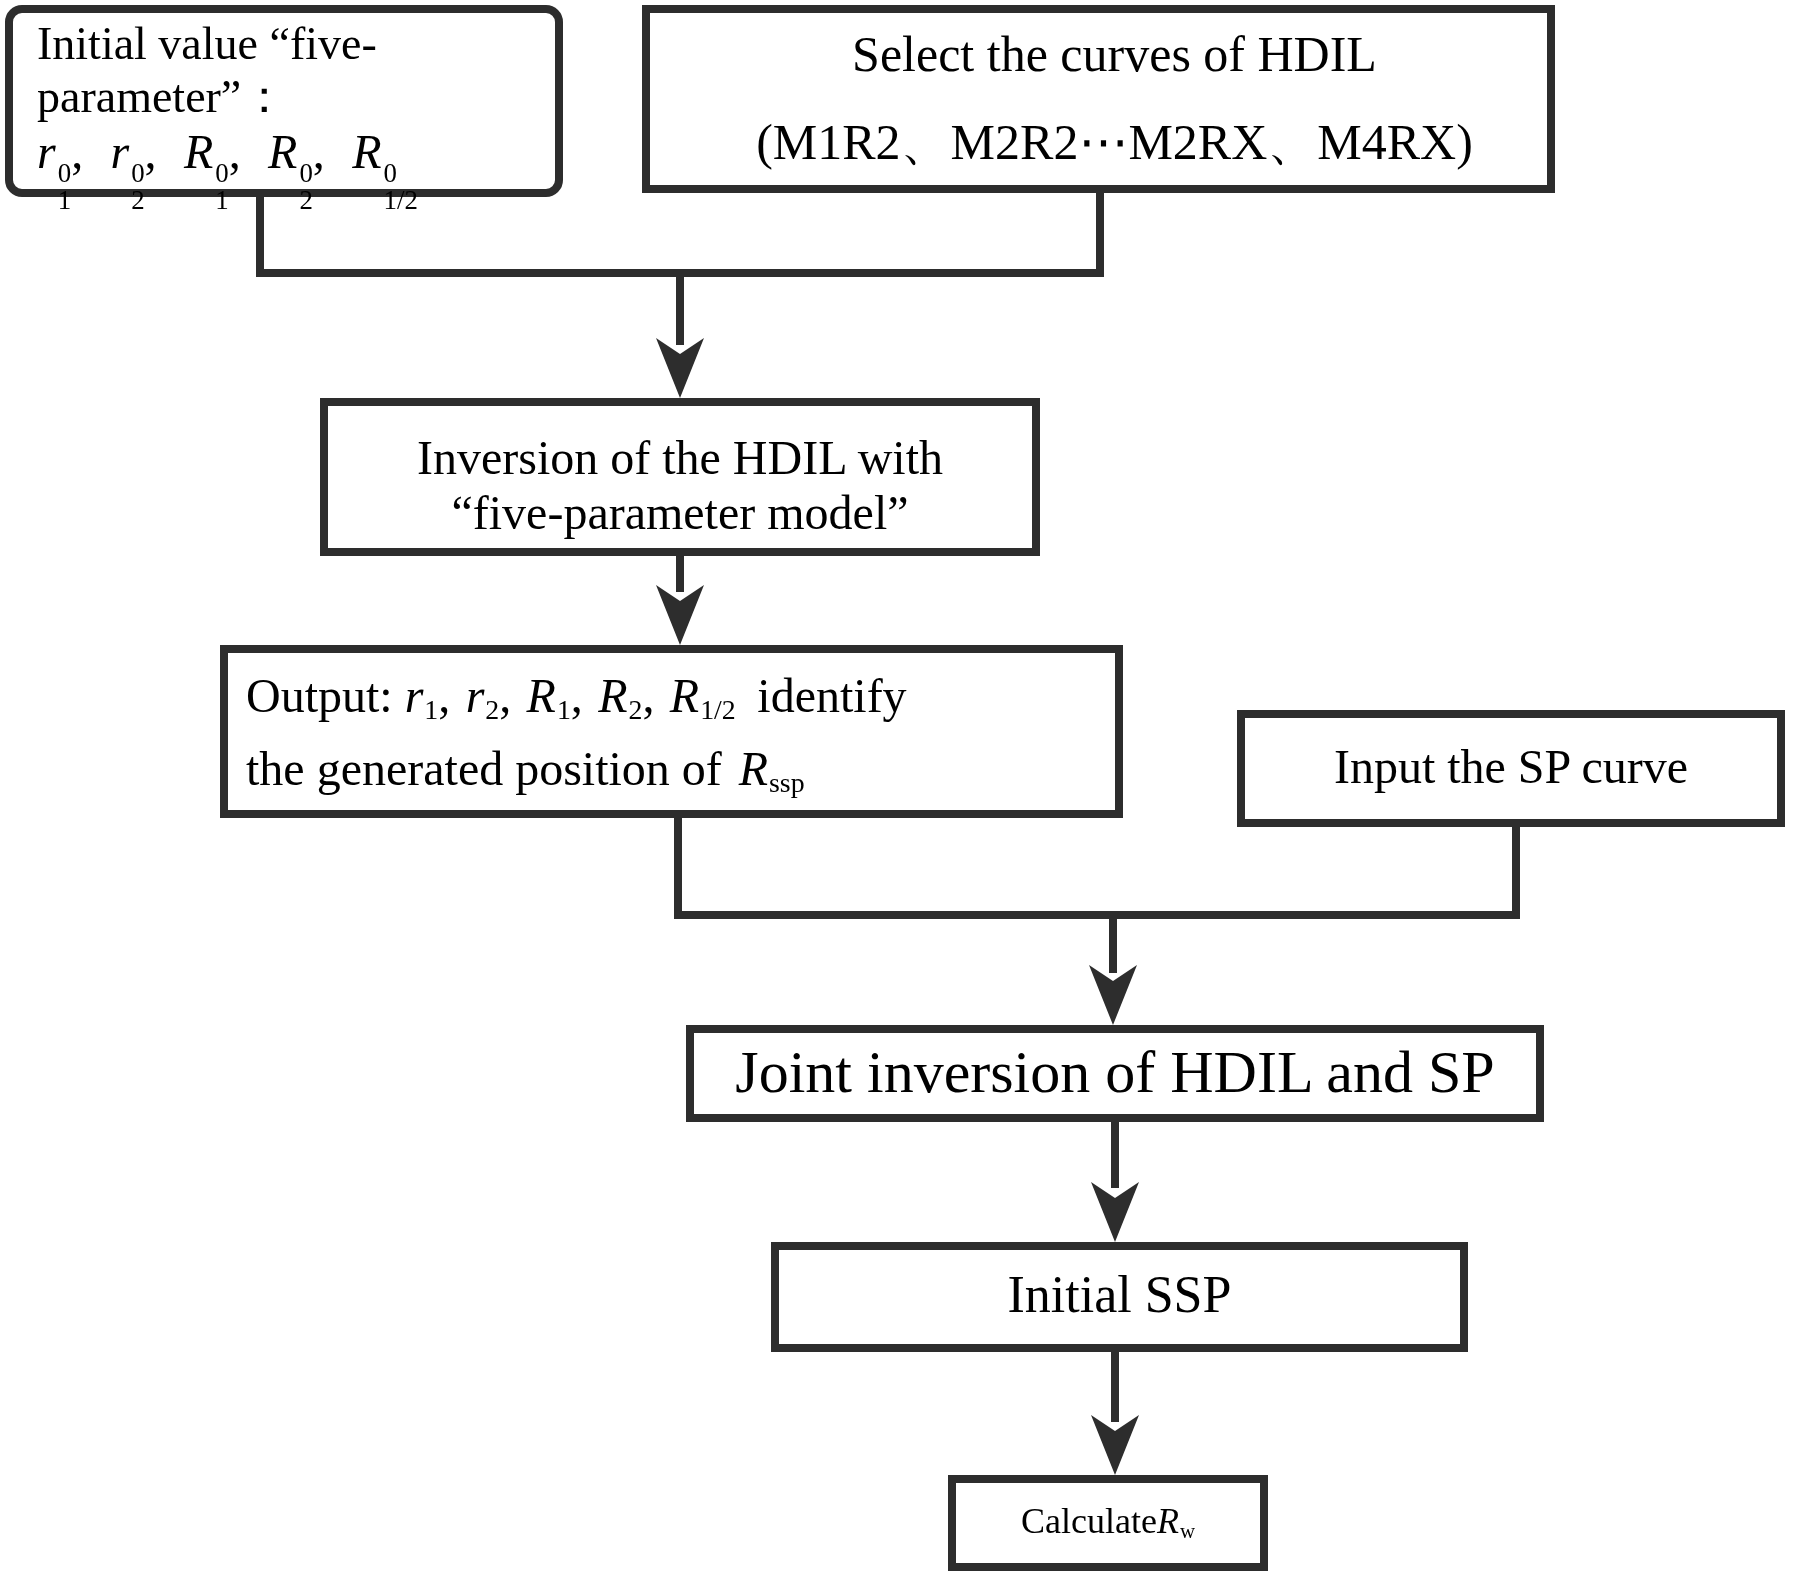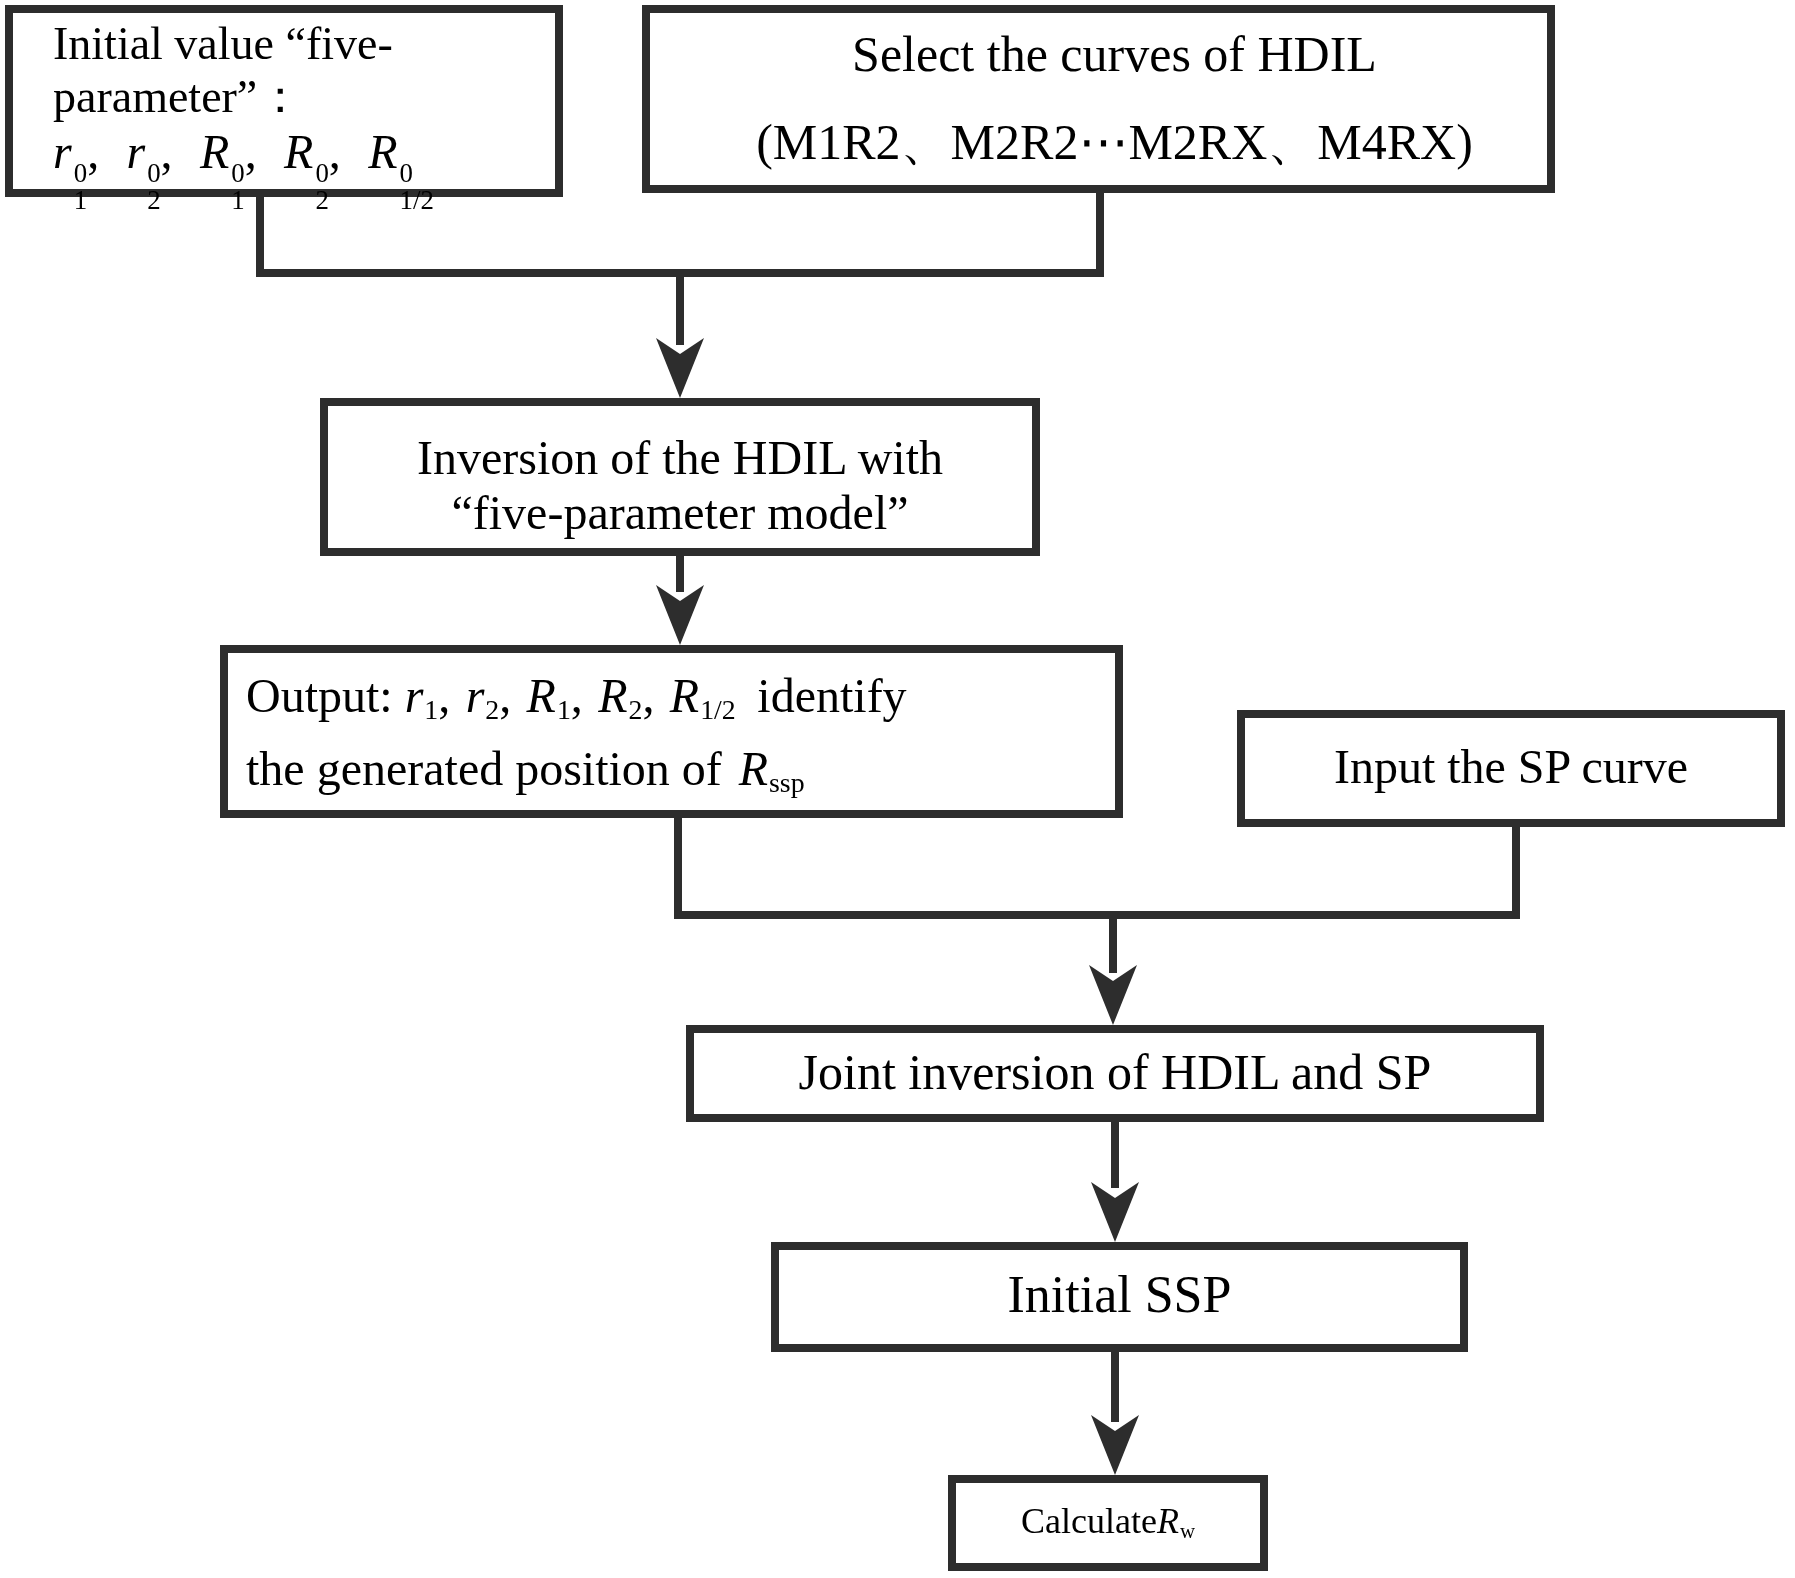--- a/index.html
+++ b/index.html
@@ -39,36 +39,36 @@
   }
   .sub{
     font-size:0.58em;
     position:relative;
     top:0.25em;
     font-style:normal;
     margin-left:1px;
   }
   .sep{margin-right:0.32em;}
 
-  #box-initial{left:5px;top:5px;width:558px;height:192px;font-size:46px;line-height:53px;padding:4px 6px 0 40px;}
+  #box-initial{left:5px;top:5px;width:558px;height:192px;font-size:46px;line-height:53px;padding:4px 6px 0 24px;border-radius:17px;}
   #box-initial .formula{font-size:48px;margin-top:2px;}
 
   #box-select{left:642px;top:5px;width:913px;height:188px;text-align:center;font-size:50px;padding-left:32px;}
   #box-select .l1{margin-top:12px;}
   #box-select .l2{margin-top:26px;}
 
   #box-inversion{left:320px;top:398px;width:720px;height:158px;text-align:center;font-size:48px;line-height:55px;padding-top:24px;}
 
   #box-output{left:220px;top:645px;width:903px;height:173px;font-size:48px;line-height:66px;padding:10px 0 0 18px;}
   #box-output .suffix{margin-left:0.45em;margin-top:14px;}
   #box-output .of-gap{margin-left:0.35em;}
 
   #box-input-sp{left:1237px;top:710px;width:548px;height:117px;text-align:center;font-size:48px;line-height:98px;}
 
-  #box-joint{left:686px;top:1025px;width:858px;height:97px;text-align:center;font-size:50px;line-height:78px;}
+  #box-joint{left:686px;top:1025px;width:858px;height:97px;text-align:center;font-size:60px;line-height:78px;}
 
   #box-output-ssp{left:771px;top:1242px;width:697px;height:110px;text-align:center;font-size:52px;line-height:90px;}
 
   #box-calculate{left:948px;top:1475px;width:320px;height:96px;text-align:center;font-size:36px;line-height:76px;}
 
   
   #stub-a{left:256px;top:197px;width:8px;height:80px;}
   #stub-b{left:1096px;top:193px;width:8px;height:84px;}
   #hline-top{left:256px;top:269px;width:848px;height:8px;}
   #shaft-d{left:676px;top:273px;width:8px;height:72px;}

